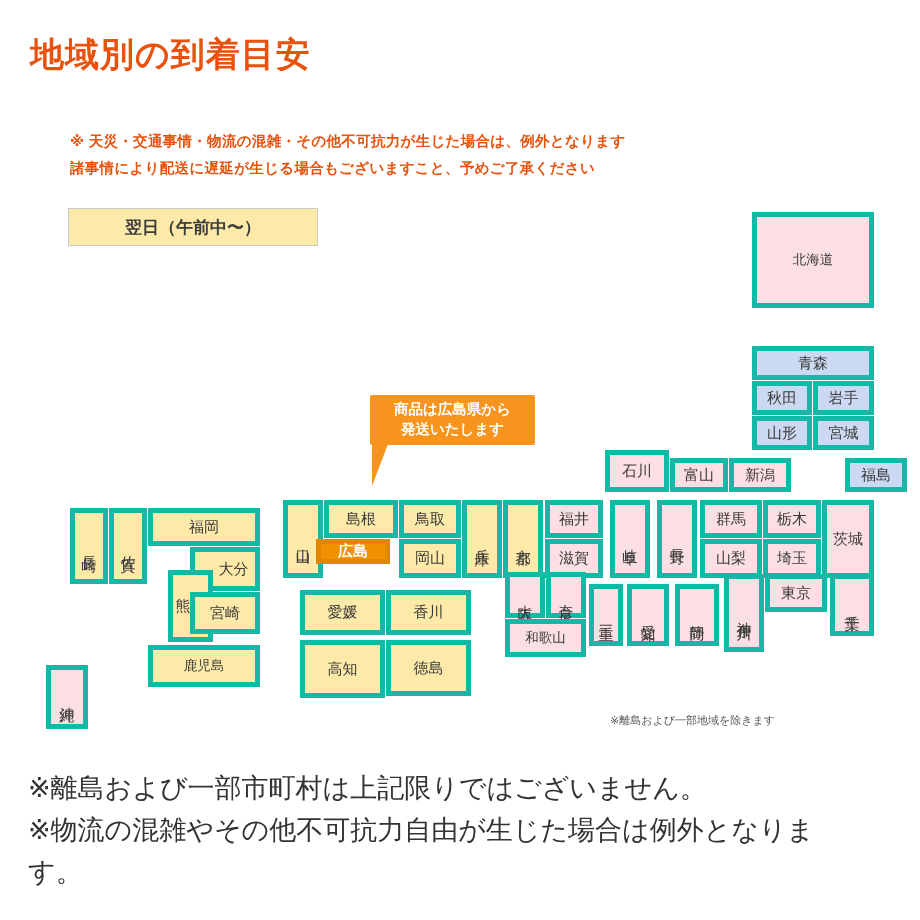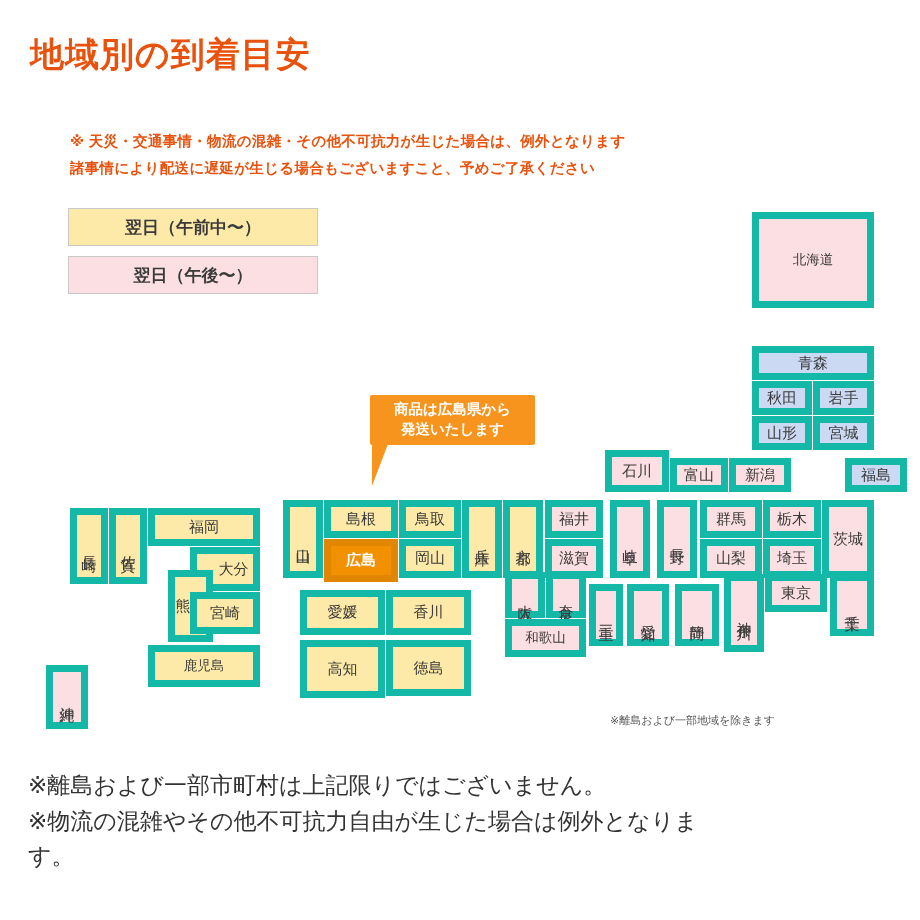--- a/index.html
+++ b/index.html
@@ -34,21 +34,21 @@
     margin-bottom:10px;
     box-sizing:border-box;
   }
   .c-yellow{background:#fdeaa8;}
   .c-pink{background:#fbdfe2;}
   .c-blue{background:#ccd9f2;}
 
   
   .cell{
     position:absolute;
-    border:7px solid #14b8a6;
+    border:5px solid #14b8a6;
     box-sizing:border-box;
     display:flex;align-items:center;justify-content:center;
     text-align:center;
     font-size:15px;
     color:#3a3a3a;
     line-height:1.08;
     background:#fdeaa8;
   }
   .cell.pink{background:#fbdfe2;}
   .cell.blue{background:#ccd9f2;}
@@ -73,57 +73,54 @@
     border-bottom:42px solid transparent;
   }
 
   .mapnote{
     position:absolute;left:610px;top:713px;
     font-size:11px;color:#555;
   }
 
   .footer{
     position:absolute;left:28px;top:768px;width:870px;
-    font-size:23px;color:#333;line-height:1.55;
+    font-size:27px;color:#333;line-height:1.55;
   }
   .footer div{white-space:pre-wrap;}
 </style>
 </head>
 <body>
 
 <div id="page">
 
   <div class="title">地域別の到着目安</div>
 
   <div class="notice" style="white-space:pre-line;">※ 天災・交通事情・物流の混雑・その他不可抗力が生じた場合は、例外となります
 諸事情により配送に遅延が生じる場合もございますこと、予めご了承ください</div>
 
   <div class="legend">
     <div class="legend-item c-yellow">
       <span>翌日（午前中〜）</span>
     </div>
-    <div class="legend-item c-pink">
-      <span>翌日（午後〜）</span>
-    </div>
   </div>
 
   <div id="map">
       <div class="cell pink sm" style="left: 752px; top: 212px; width: 122px; height: 96px;">北海道</div>
       <div class="cell blue" style="left: 752px; top: 346px; width: 122px; height: 34px;">青森</div>
       <div class="cell blue" style="left: 752px; top: 381px; width: 60px; height: 34px;">秋田</div>
       <div class="cell blue" style="left: 813px; top: 381px; width: 61px; height: 34px;">岩手</div>
       <div class="cell blue" style="left: 752px; top: 416px; width: 60px; height: 34px;">山形</div>
       <div class="cell blue" style="left: 813px; top: 416px; width: 61px; height: 34px;">宮城</div>
       <div class="cell pink" style="left: 605px; top: 450px; width: 64px; height: 42px;">石川</div>
       <div class="cell pink" style="left: 670px; top: 458px; width: 58px; height: 34px;">富山</div>
       <div class="cell pink" style="left: 729px; top: 458px; width: 62px; height: 34px;">新潟</div>
       <div class="cell blue" style="left: 812px; top: 458px; width: 62px; height: 34px; margin-left: 33px;">福島</div>
       <div class="cell  vert" style="left: 283px; top: 500px; width: 40px; height: 78px;">山口</div>
       <div class="cell " style="left: 324px; top: 500px; width: 74px; height: 38px;">島根</div>
-      <div class="cell hl" style="left: 324px; top: 539px; width: 74px; height: 43px;">広島</div>
+      <div class="cell hl" style="left: 316px; top: 539px; width: 74px; height: 25px;">広島</div>
       <div class="cell " style="left: 399px; top: 500px; width: 62px; height: 38px;">鳥取</div>
       <div class="cell " style="left: 399px; top: 539px; width: 62px; height: 39px;">岡山</div>
       <div class="cell  vert" style="left: 462px; top: 500px; width: 40px; height: 78px;">兵庫</div>
       <div class="cell  vert" style="left: 503px; top: 500px; width: 40px; height: 78px;">京都</div>
       <div class="cell pink" style="left: 545px; top: 500px; width: 58px; height: 38px;">福井</div>
       <div class="cell pink" style="left: 545px; top: 539px; width: 58px; height: 39px;">滋賀</div>
       <div class="cell pink vert" style="left: 610px; top: 500px; width: 40px; height: 78px;">岐阜</div>
       <div class="cell pink vert" style="left: 657px; top: 500px; width: 40px; height: 78px;">長野</div>
       <div class="cell pink" style="left: 700px; top: 500px; width: 62px; height: 38px;">群馬</div>
       <div class="cell pink" style="left: 700px; top: 539px; width: 62px; height: 39px;">山梨</div>

